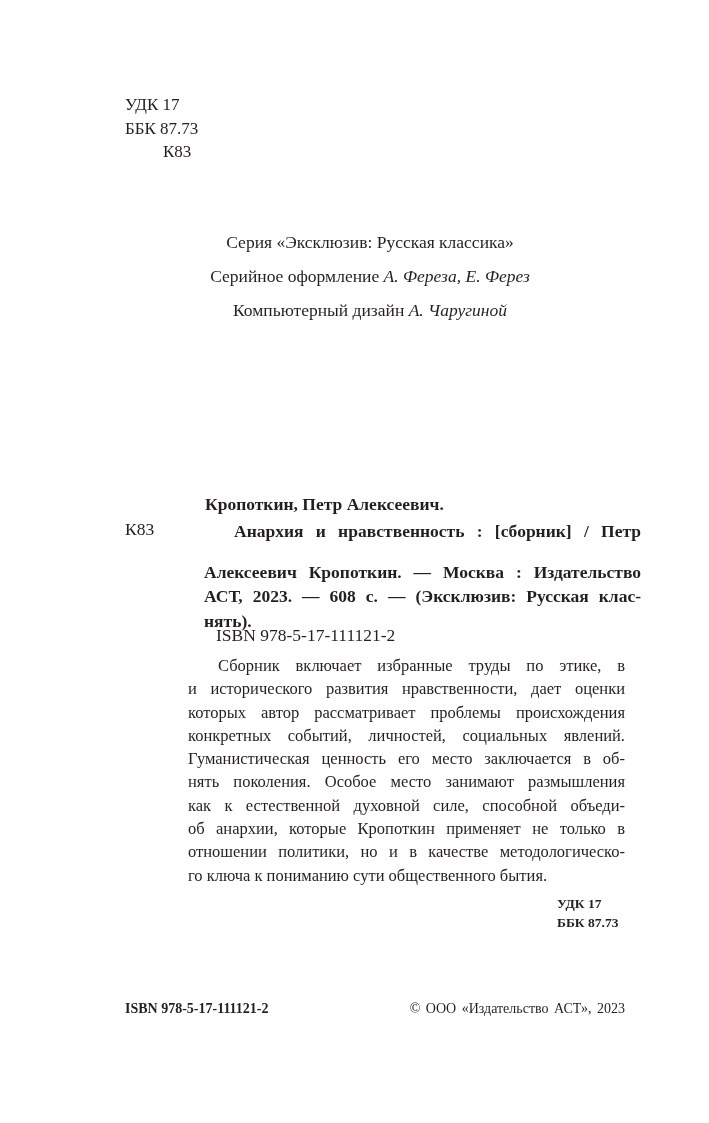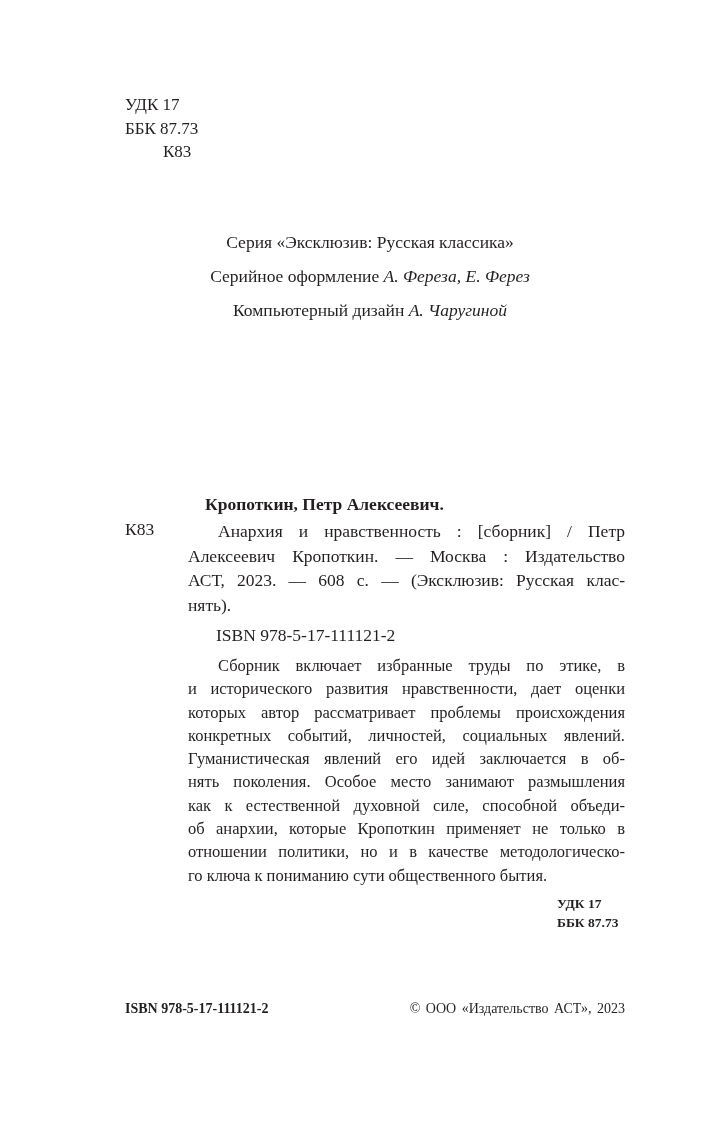--- a/index.html
+++ b/index.html
@@ -5,22 +5,22 @@
   html, body { margin:0; padding:0; background:#ffffff; }
   body { width:709px; height:1123px; position:relative; overflow:hidden;
          font-family:"Liberation Serif", "DejaVu Serif", serif; color:#231f20; }
   .abs { position:absolute; white-space:nowrap; }
   .top-codes { left:125px; top:93px; font-size:17px; line-height:23.5px; }
   .top-codes .k { padding-left:38px; }
   .credits { left:0; width:740px; text-align:center; font-size:17.5px; }
   .credits i { font-style:italic; }
   .author { left:205px; top:494px; font-size:17.5px; font-weight:bold; }
   .kcode { left:125px; top:519px; font-size:17.5px; }
-  .biblio { left:188px; top:519px; width:437px; font-size:17.5px; line-height:24.6px;
-            text-align:justify; white-space:normal; }
+  .biblio { left:204px; top:519px; width:437px; font-size:17.5px; line-height:24.6px;
+            text-align:justify; white-space:normal;font-weight:bold; }
   .biblio .first { text-indent:30px; }
   .isbn { left:216px; top:625px; font-size:17.5px; }
   .abstract { left:188px; top:654px; width:437px; font-size:16.5px; line-height:23.3px;
               text-align:justify; white-space:normal; }
   .codes-right { left:557px; top:894px; font-size:13.5px; font-weight:bold; line-height:19px; }
   .footer-isbn { left:125px; top:1001px; font-size:14px; font-weight:bold; }
   .footer-copy { right:84px; top:1001px; font-size:14px; font-weight:normal; word-spacing:2px; }
   .line { display:block; }
 </style>
 </head>
@@ -40,33 +40,33 @@
 </div>
 <div class="abs credits" style="top:300px;">
   <span>Компьютерный дизайн </span><i>А. Чаругиной</i>
 </div>
 
 <div class="abs author">Кропоткин, Петр Алексеевич.</div>
 <div class="abs kcode">К83</div>
 
 <div class="abs biblio">
   <span class="line first" style="text-align:justify;text-align-last:justify;">Анархия и нравственность : [сборник] / Петр</span>
-  <span class="line" style="text-align-last:justify;">Алексеевич Кропоткин. — Москва : Издательство</span>
+  <span class="line" style="text-align-last:justify;margin-top:16px;">Алексеевич Кропоткин. — Москва : Издательство</span>
   <span class="line" style="text-align-last:justify;">АСТ, 2023. — 608 с. — (Эксклюзив: Русская клас-</span>
   <span class="line">нять).</span>
 </div>
 
 <div class="abs isbn">ISBN 978-5-17-111121-2</div>
 
 <div class="abs abstract">
   <span class="line" style="padding-left:30px;text-align-last:justify;">Сборник включает избранные труды по этике, в</span>
   <span class="line" style="text-align-last:justify;">и исторического развития нравственности, дает оценки</span>
   <span class="line" style="text-align-last:justify;">которых автор рассматривает проблемы происхождения</span>
   <span class="line" style="text-align-last:justify;">конкретных событий, личностей, социальных явлений.</span>
-  <span class="line" style="text-align-last:justify;">Гуманистическая явлений его идей заключается в об-</span>
+  <span class="line" style="text-align-last:justify;">Гуманистическая ценность его место заключается в об-</span>
   <span class="line" style="text-align-last:justify;">нять поколения. Особое место занимают размышления</span>
   <span class="line" style="text-align-last:justify;">как к естественной духовной силе, способной объеди-</span>
   <span class="line" style="text-align-last:justify;">об анархии, которые Кропоткин применяет не только в</span>
   <span class="line" style="text-align-last:justify;">отношении политики, но и в качестве методологическо-</span>
   <span class="line">го ключа к пониманию сути общественного бытия.</span>
 </div>
 
 <div class="abs codes-right">
   <span class="line">УДК 17</span>
   <span class="line">ББК 87.73</span>

